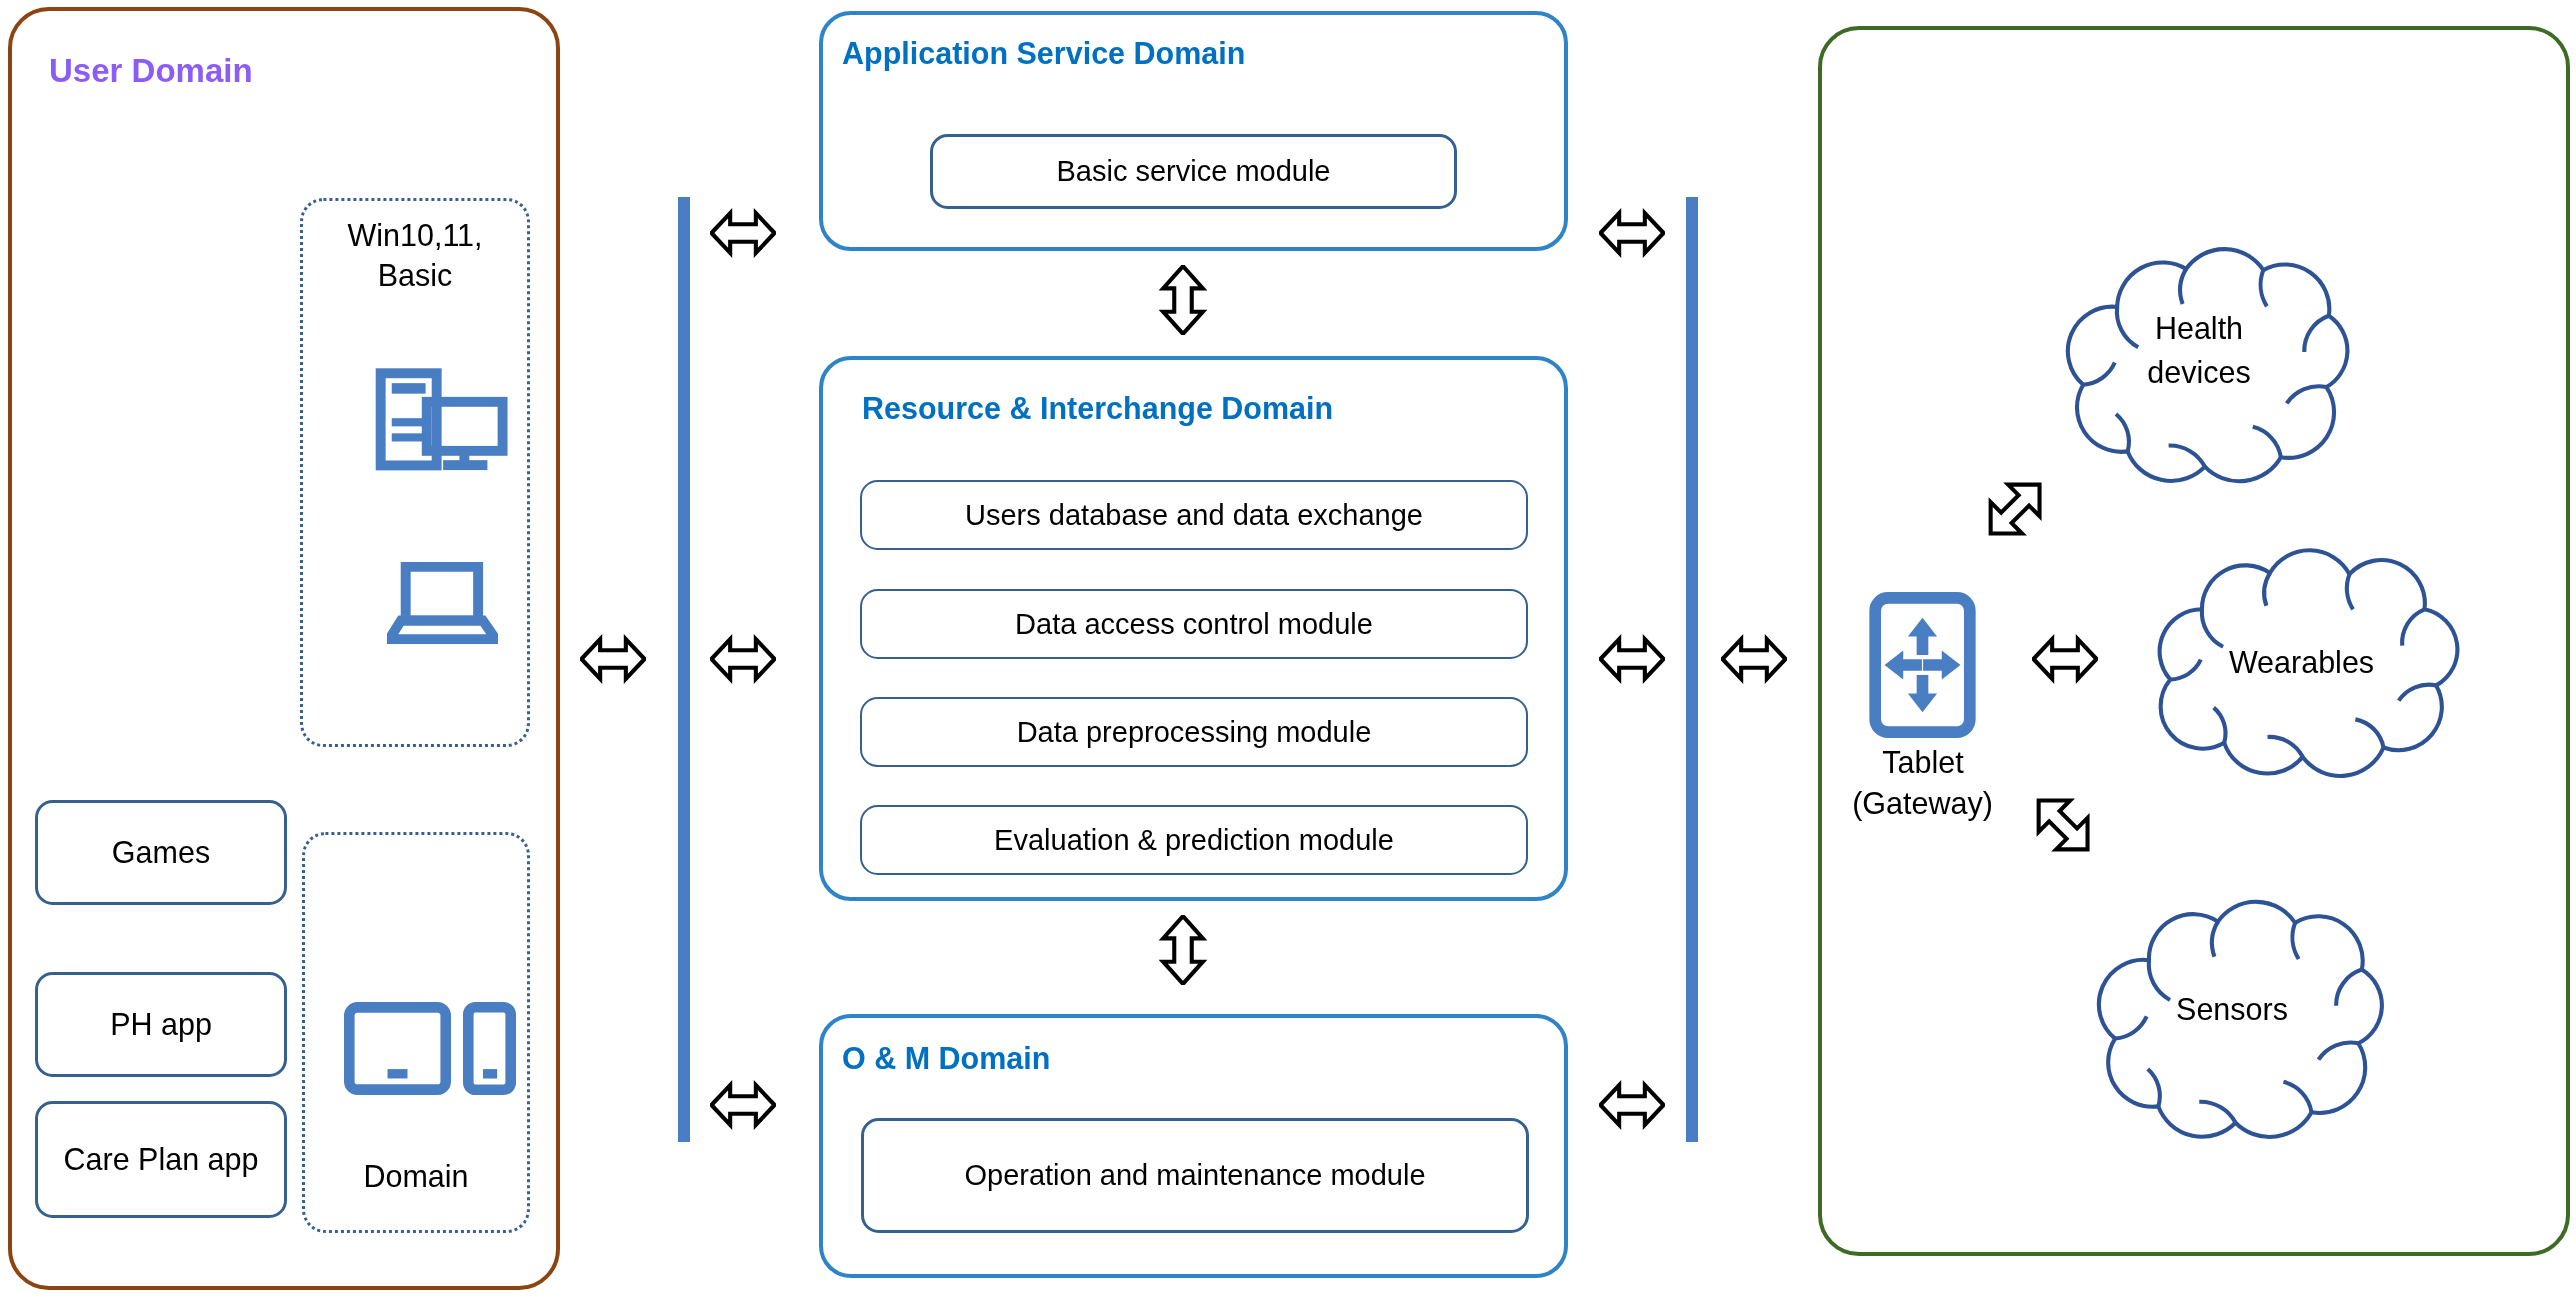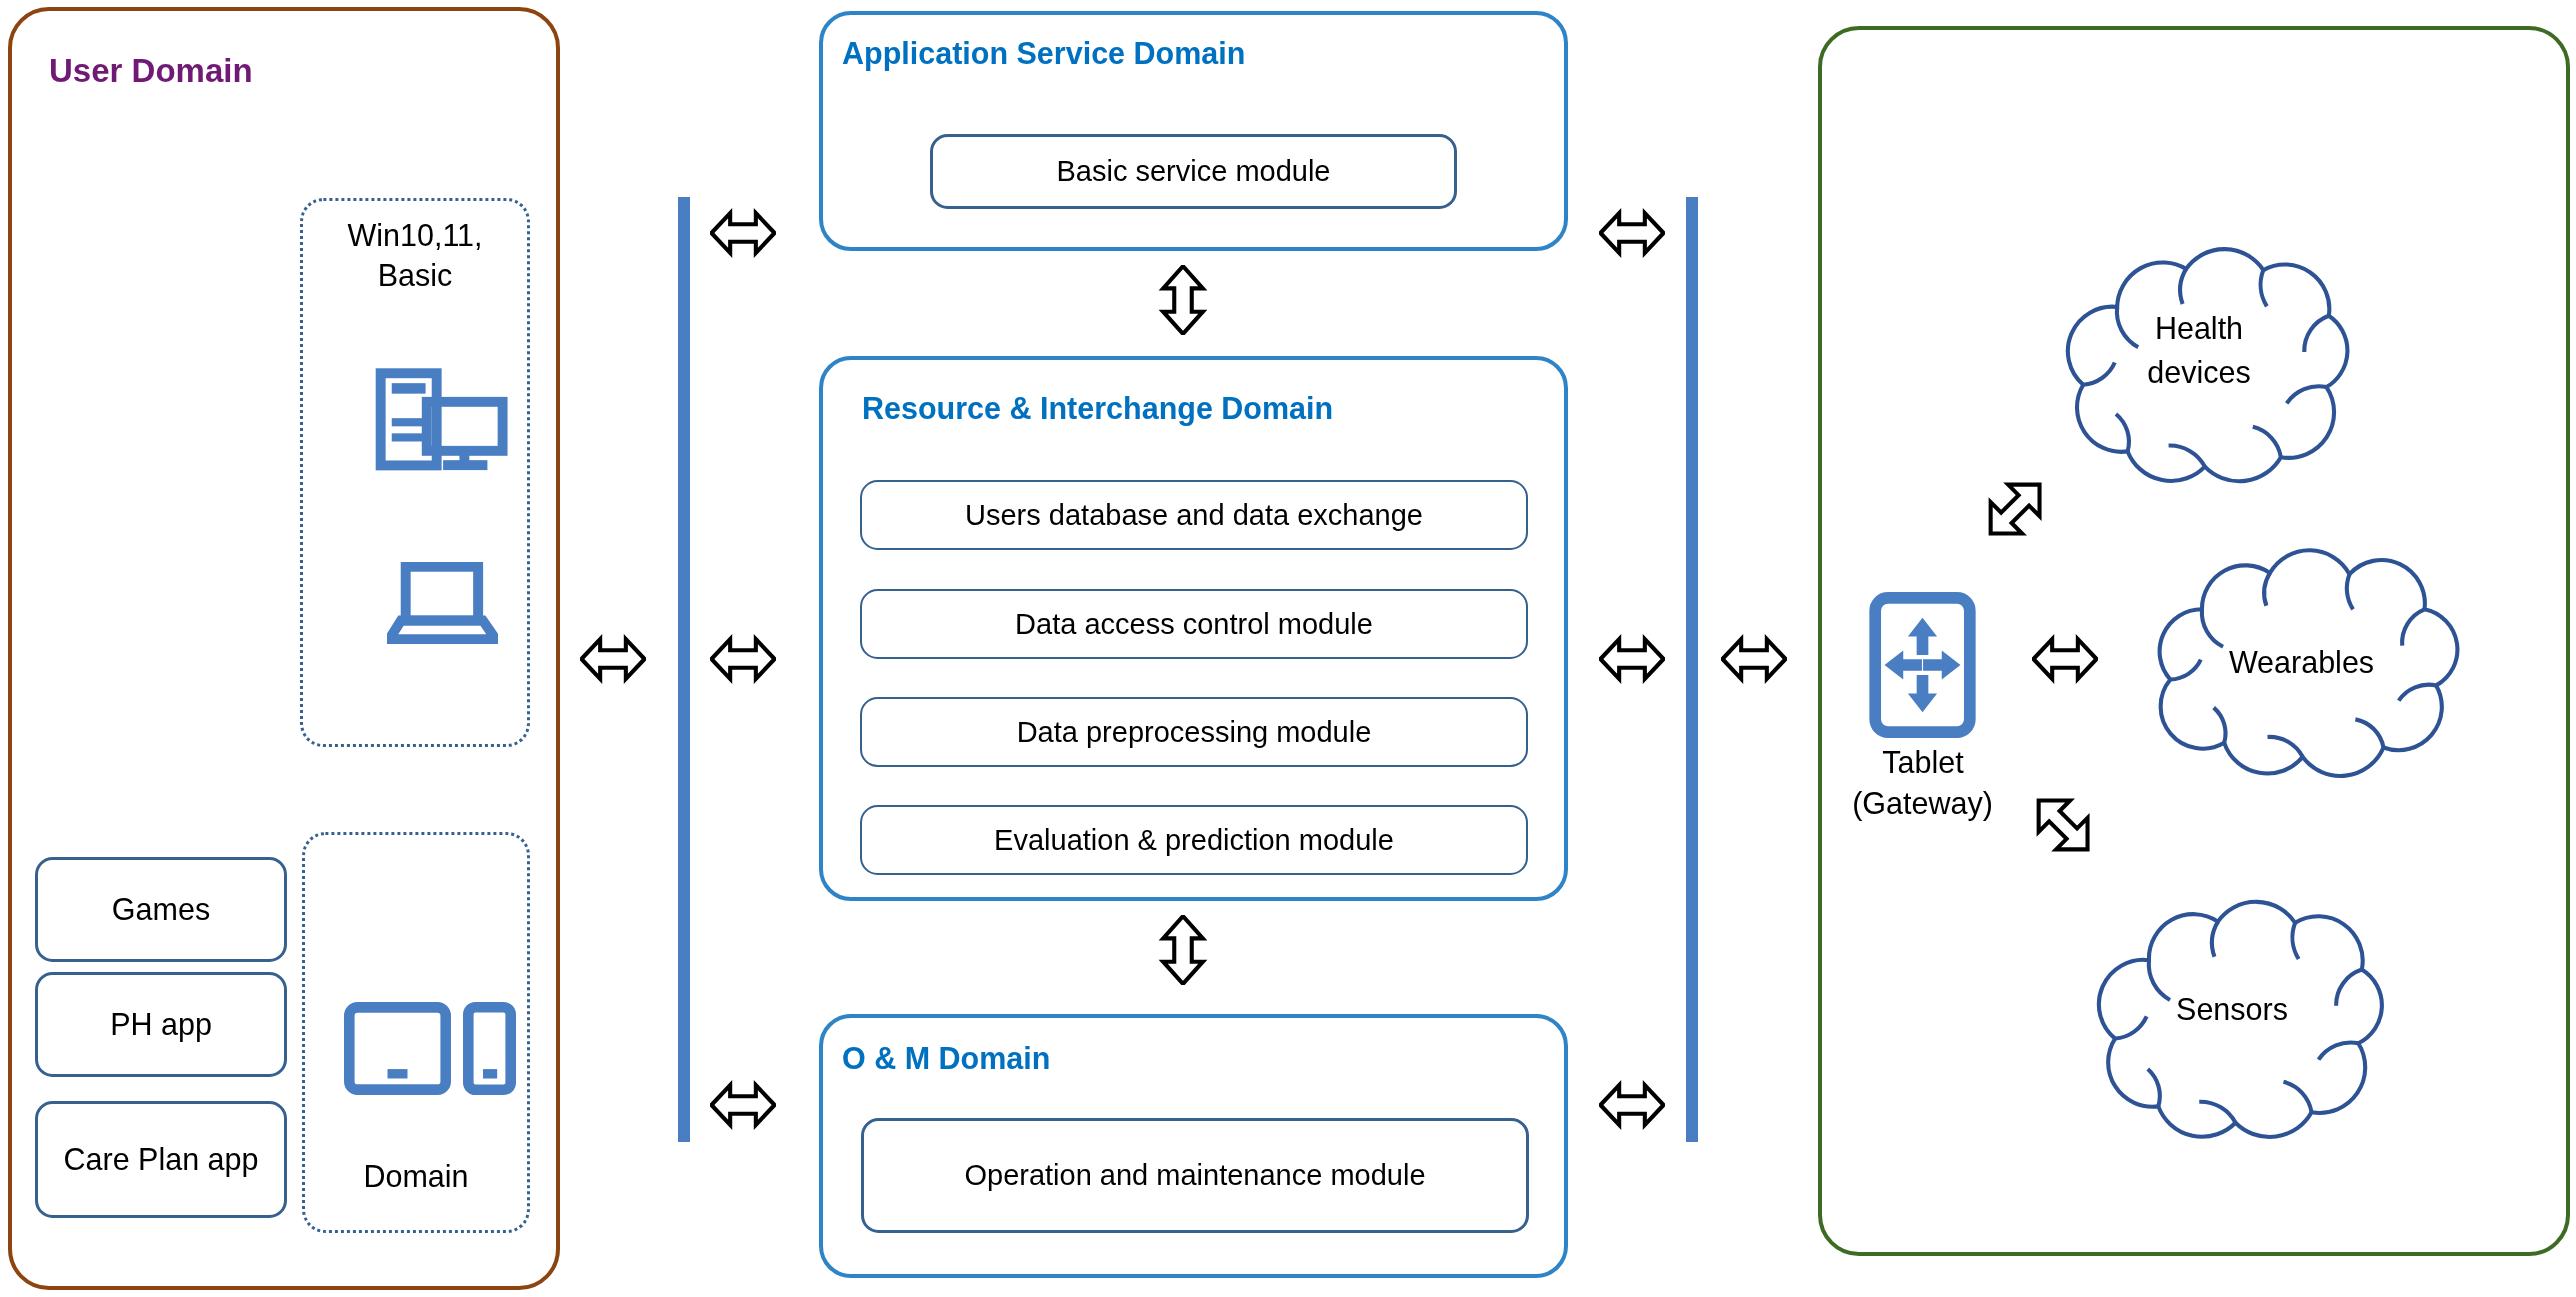--- a/index.html
+++ b/index.html
@@ -6,21 +6,21 @@
   body{font-family:"Liberation Sans", sans-serif;}
   #canvas{position:relative;width:2576px;height:1297px;background:#fff;overflow:hidden;}
 
   
   .domain-panel{position:absolute;box-sizing:border-box;border-radius:41px;background:transparent;}
   .panel-user{border:4.1px solid #8C4510;}
   .panel-sense{border:4.1px solid #3E6B24;}
   .panel-blue{border:4.1px solid #2E84C6;border-radius:32px;}
 
   .domain-title{position:absolute;font-weight:bold;white-space:nowrap;letter-spacing:0px;}
-  .title-brown{color:#701a75;}
+  .title-brown{color:#8b5cf6;}
   .title-green{color:#3E6B24;}
   .title-blue{color:#0070C0;}
 
   
   .module{position:absolute;box-sizing:border-box;border:3.5px solid #36618E;
           border-radius:17.6px;background:#fff;display:flex;align-items:center;
           justify-content:center;text-align:center;color:#000;line-height:1.25;}
   .module.thin{border-width:2.9px;}
 
   
@@ -69,21 +69,21 @@
     </svg>
   </div>
 
   <div class="icon" style="left:387px;top:562px;width:111px;height:82px;">
     <svg viewBox="0 0 190 140" width="111" height="82">
       <rect x="32" y="8" width="124" height="92" fill="none" stroke="#4A7EC2" stroke-width="17"></rect>
       <path d="M24 100 L164 100 L186 132 L4 132 Z" fill="none" stroke="#4A7EC2" stroke-width="17"></path>
     </svg>
   </div>
 
-  <div class="module" style="left:35px;top:857px;width:252px;height:105px;font-size:30.5px;">
+  <div class="module" style="left:35px;top:800px;width:252px;height:105px;font-size:30.5px;">
     <span>Games</span>
   </div>
   <div class="module" style="left:35px;top:972px;width:252px;height:105px;font-size:30.5px;">
     <span>PH app</span>
   </div>
   <div class="module" style="left:35px;top:1101px;width:252px;height:117px;font-size:30.5px;padding:0 16.4px;">
     <span>Care Plan app</span>
   </div>
 
   <div class="dotted-box" style="left:302px;top:832px;width:228px;height:401px;"></div>

